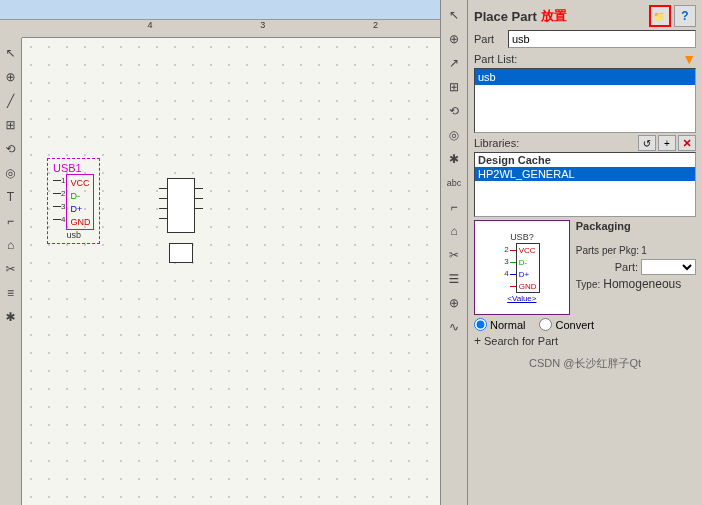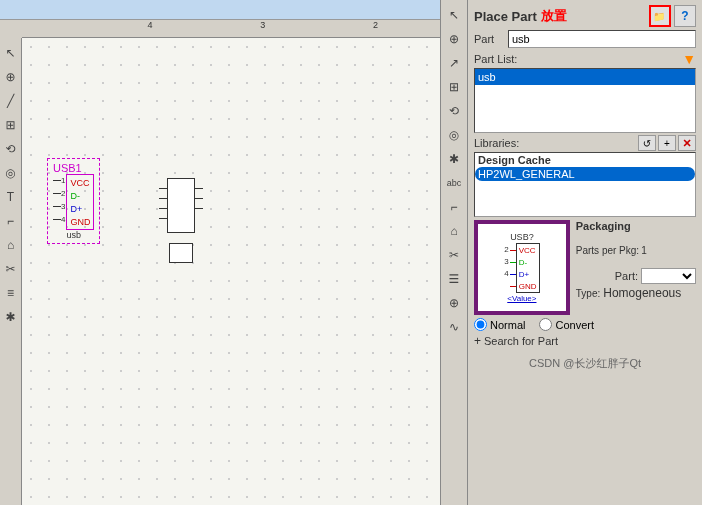--- a/index.html
+++ b/index.html
@@ -157,27 +157,27 @@
       <div style="display:flex;align-items:center;justify-content:space-between;margin-bottom:1px;">
         <span style="font-size:11px;color:#333;">Libraries:</span>
         <div style="display:flex;gap:2px;">
           <div style="width:18px;height:16px;border:1px solid #999;background:#e0e0e0;display:flex;align-items:center;justify-content:center;cursor:pointer;font-size:10px;">↺</div>
           <div style="width:18px;height:16px;border:1px solid #999;background:#e0e0e0;display:flex;align-items:center;justify-content:center;cursor:pointer;font-size:10px;">+</div>
           <div style="width:18px;height:16px;border:1px solid #999;background:#e0e0e0;display:flex;align-items:center;justify-content:center;cursor:pointer;font-size:11px;color:#cc0000;font-weight:bold;">✕</div>
         </div>
       </div>
       <div style="height:65px;border:1px inset #999;background:white;overflow:auto;">
         <div style="padding:1px 3px;font-size:11px;color:#333;font-weight:bold;">Design Cache</div>
-        <div style="padding:1px 3px;font-size:11px;background:#0066cc;color:white;border-radius:7px;">HP2WL_GENERAL</div>
+        <div style="padding:1px 3px;font-size:11px;background:#0066cc;color:white;">HP2WL_GENERAL</div>
       </div>
     </div>
 
     <div style="padding:0 6px 3px 6px;display:flex;gap:6px;">
 
-      <div style="width:105px;height:95px;border:4px solid #701a75;background:white;display:flex;flex-direction:column;align-items:center;justify-content:center;">
+      <div style="width:105px;height:95px;border:1px solid #701a75;background:white;display:flex;flex-direction:column;align-items:center;justify-content:center;">
         <span style="font-size:9px;color:#333;margin-bottom:1px;">USB?</span>
         <div style="display:flex;">
 
           <div style="display:flex;flex-direction:column;font-size:8px;color:#333;margin-right:1px;">
             <div style="height:12px;display:flex;align-items:center;">2</div>
             <div style="height:12px;display:flex;align-items:center;">3</div>
             <div style="height:12px;display:flex;align-items:center;">4</div>
             <div style="height:12px;display:flex;align-items:center;">​</div>
           </div>
 
@@ -201,21 +201,21 @@
             <div style="font-size:8px;color:#00aa00;height:12px;display:flex;align-items:center;">D-</div>
             <div style="font-size:8px;color:#0000cc;height:12px;display:flex;align-items:center;">D+</div>
             <div style="font-size:8px;color:#cc0000;height:12px;display:flex;align-items:center;">GND</div>
           </div>
         </div>
         <span style="font-size:8px;color:#0000cc;text-decoration:underline;cursor:pointer;margin-top:1px;">&lt;Value&gt;</span>
       </div>
 
       <div style="flex:1;font-size:11px;">
         <div style="font-weight:bold;color:#333;margin-bottom:13px;">Packaging</div>
-        <div style="display:flex;align-items:flex-start;gap:2px;margin-bottom:12px;">
+        <div style="display:flex;align-items:flex-start;gap:2px;margin-bottom:3px;">
           <span style="color:#333;font-size:10px;">Parts per Pkg:</span>
           <span style="color:#333;font-size:10px;">1</span>
         </div>
         <div style="display:flex;align-items:center;gap:3px;margin-bottom:2px;">
           <span style="color:#333;font-size:11px;margin-left:39px;">Part:</span>
           <select style="height:16px;border:1px solid #999;background:white;font-size:10px;width:55px;"></select>
         </div>
         <div style="display:flex;align-items:center;gap:3px;">
           <span style="color:#333;font-size:10px;">Type:</span>
           <span style="color:#333;font-size:12px;">Homogeneous</span>

